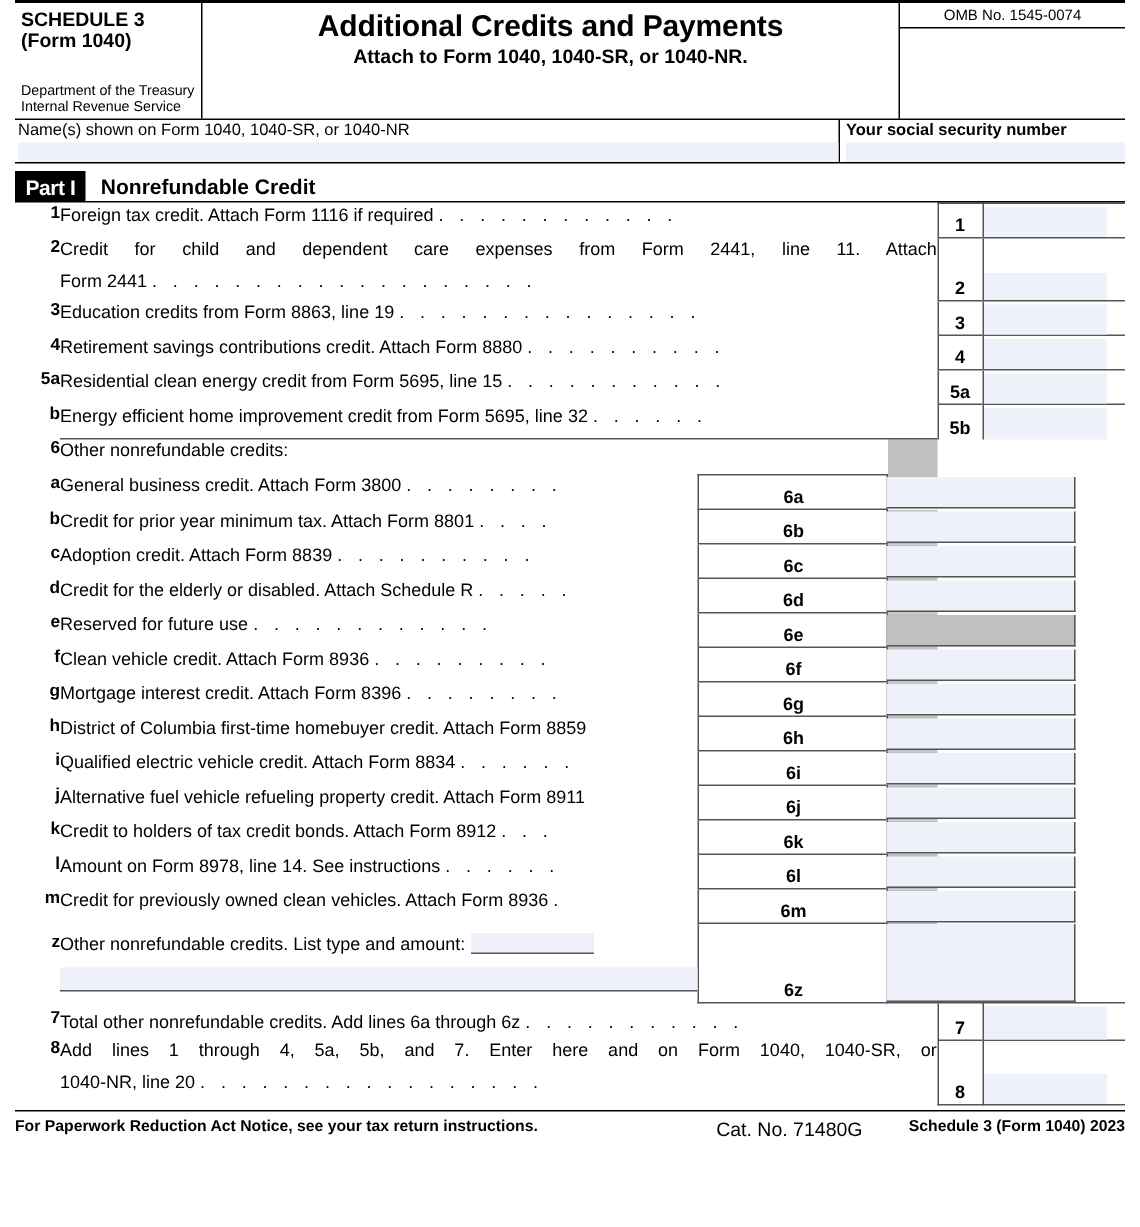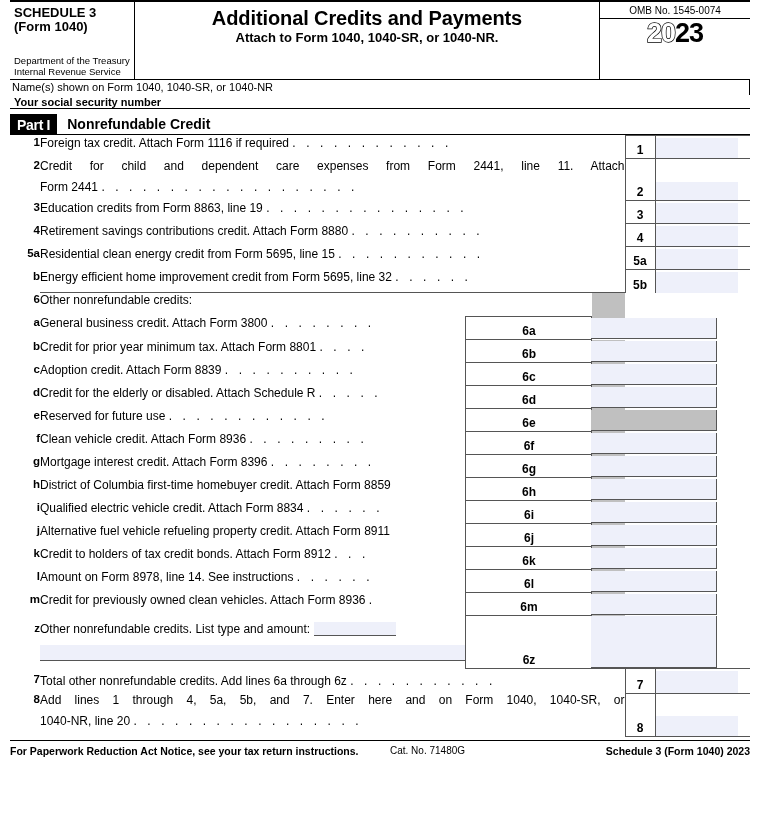--- a/index.html
+++ b/index.html
@@ -58,21 +58,20 @@
   }
   .attach{font-size:9.5px;line-height:10.5px;margin-top:0px;}
   .attach b{font-size:11px;}
 
   
   .namerow{
     display:flex;
     border-bottom:1.5px solid #000;
     height:29px;
     box-sizing:border-box;
-    flex-direction:column;
   }
   .namecell{
     flex:1;
     border-right:1.5px solid #000;
     box-sizing:border-box;
     padding:1px 0 0 2px;
     display:flex;flex-direction:column;
   }
   .namecell .lbl{font-size:11px;line-height:13px;}
   .namecell .fill{flex:1;background:#eef0fa;margin-top:1px;}
@@ -189,21 +188,21 @@
     padding-right:20px;
     margin-top:1px;
   }
   .footrule{border-top:1.5px solid #000;margin-top:3px;}
   .footer{
     display:flex;align-items:flex-start;
     font-size:10.5px;
     padding-top:4px;
   }
   .f-left{font-weight:bold;width:380px;}
-  .f-mid{flex:1;text-align:left;font-size:10px;}
+  .f-mid{flex:1;text-align:right;font-size:13px;}
   .f-right{font-weight:bold;width:175px;text-align:right;}
 </style>
 </head>
 <body>
 
 <div class="form">
 
   <div class="header">
 
     <div class="hdr-left">
@@ -217,21 +216,20 @@
       </div>
     </div>
 
     <div class="hdr-mid">
       <div class="form-title">Additional Credits and Payments</div>
       <div class="sub1">Attach to Form 1040, 1040-SR, or 1040-NR.</div>
     </div>
 
     <div class="hdr-right">
       <div class="omb">OMB No. 1545-0074</div>
-      <div class="year"><span class="hollow">20</span><span>23</span></div>
     </div>
   </div>
 
   <div class="namerow">
     <div class="namecell">
       <div class="lbl">Name(s) shown on Form 1040, 1040-SR, or 1040-NR</div>
       <div class="fill"></div>
     </div>
     <div class="ssncell">
       <div class="lbl">Your social security number</div>

